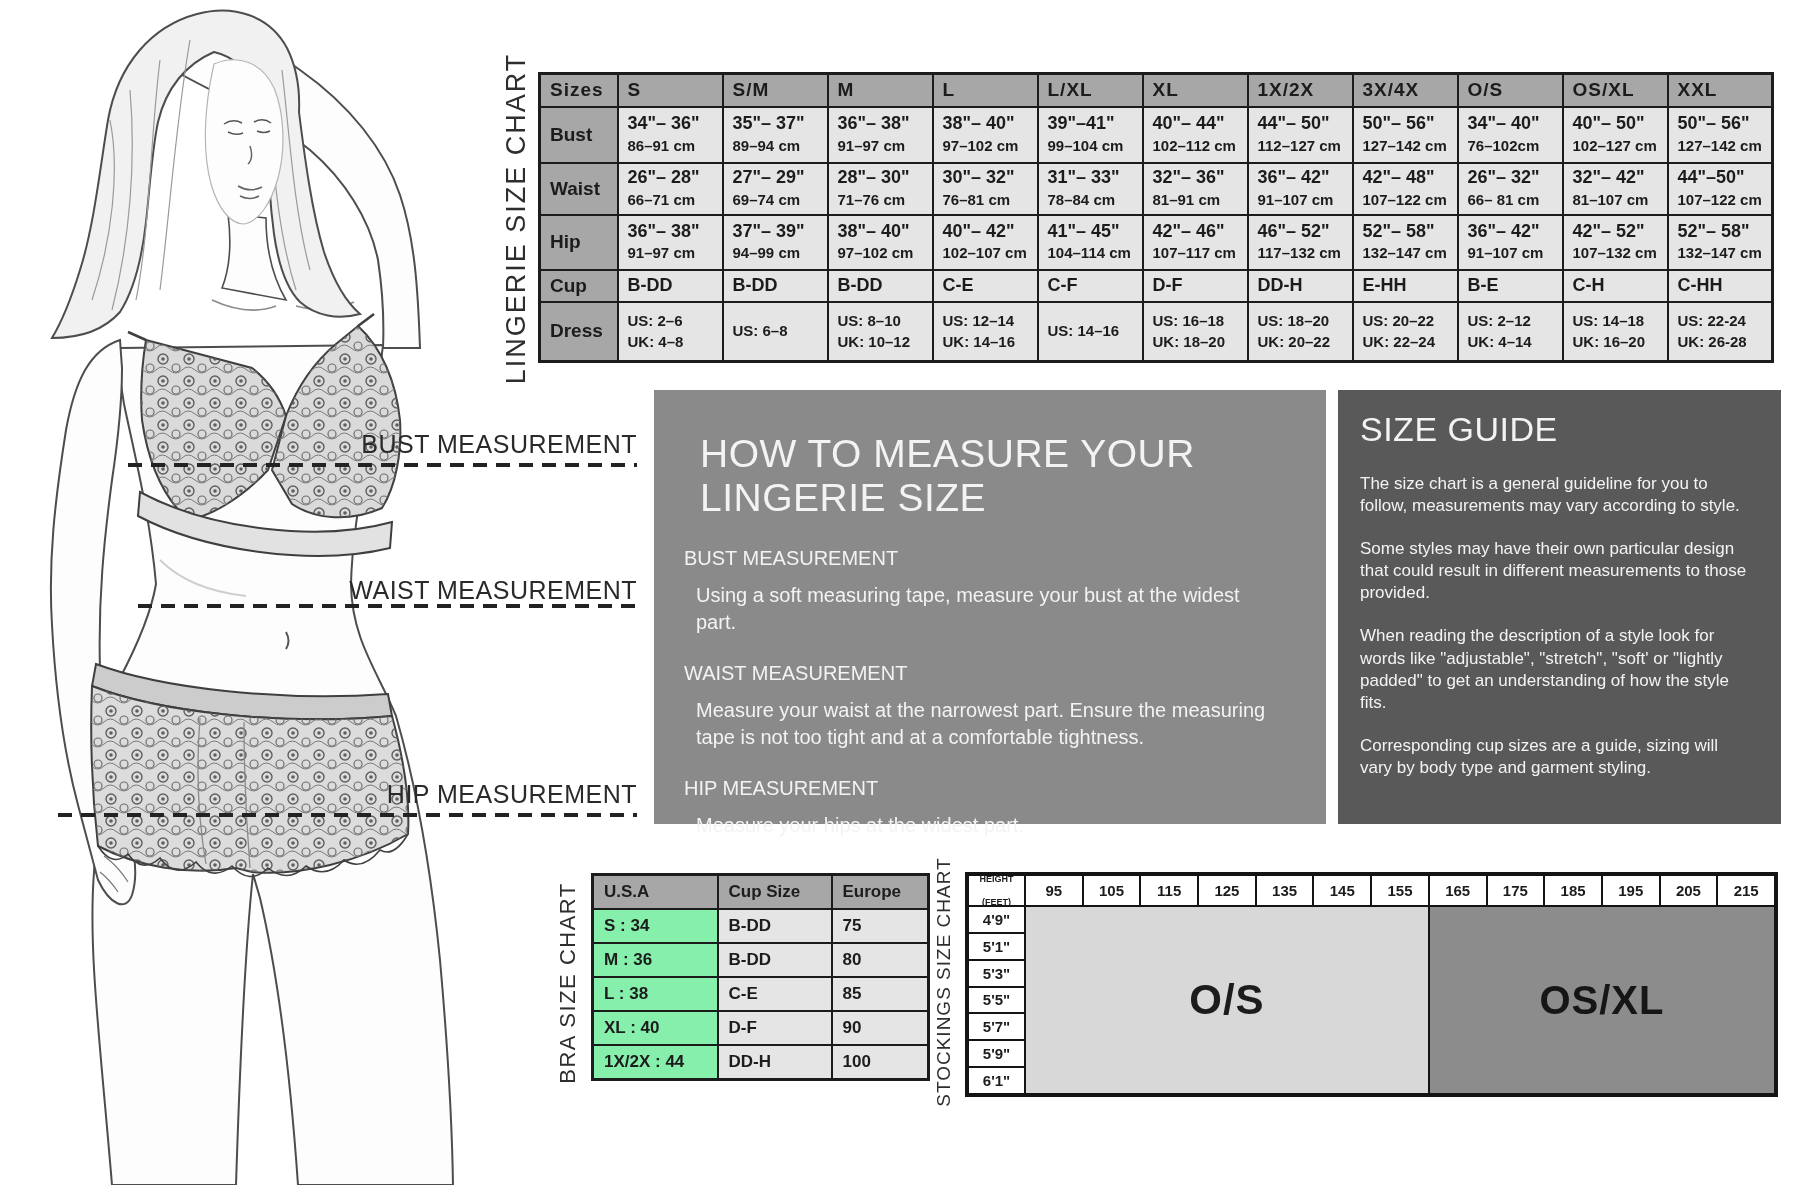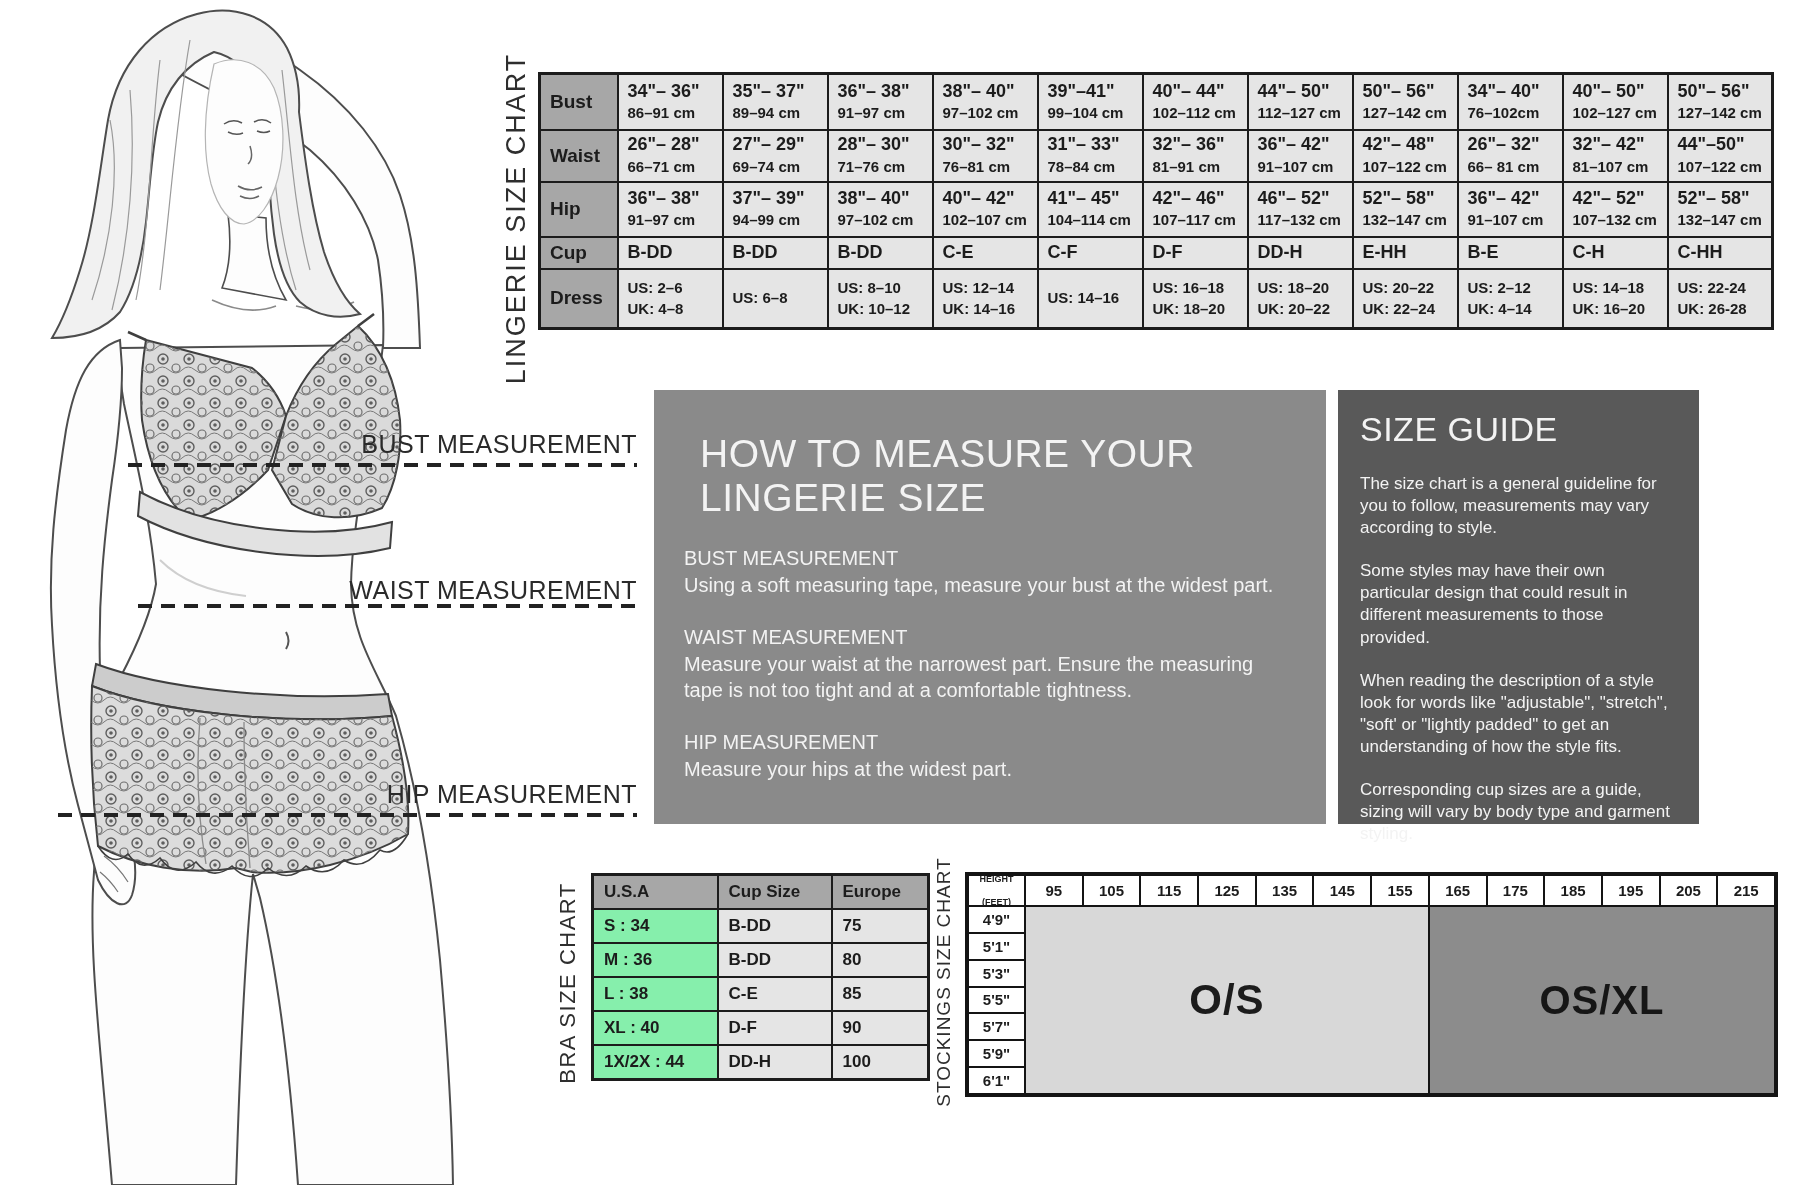--- a/index.html
+++ b/index.html
@@ -34,22 +34,22 @@
   .r-hip{height:55px;} .r-cup{height:32px;} .r-dress{height:60px;}
   #lingerie-table .in,#lingerie-table .cup{font-size:18px;font-weight:bold;line-height:1.25;}
   #lingerie-table .cm,#lingerie-table .us,#lingerie-table .uk{font-size:15px;font-weight:bold;line-height:1.45;}
 
   
   .panel{position:absolute;color:#f3f3f3;box-sizing:border-box;z-index:2;}
   #measure-panel{left:654px;top:390px;width:672px;height:434px;background:#8a8a8a;
                  padding:26px 30px 0 30px;}
   #measure-panel h1{margin:16px;font-size:39px;font-weight:400;letter-spacing:.5px;}
   #measure-panel h2{margin:27px 0 2px 0;font-size:20px;font-weight:400;}
-  #measure-panel p{margin:0;font-size:20px;font-weight:300;line-height:1.33;}
-  #size-guide-panel{left:1338px;top:390px;width:361px;height:434px;background:#595959;
+  #measure-panel p{margin:12px;font-size:20px;font-weight:300;line-height:1.33;}
+  #size-guide-panel{left:1338px;top:390px;width:443px;height:434px;background:#595959;
                  padding:20px 29px 0 22px;}
   #size-guide-panel h1{margin:0 0 24px 0;font-size:34px;font-weight:400;letter-spacing:.5px;}
   #size-guide-panel p{margin:0 0 21px 0;font-size:17px;font-weight:300;line-height:1.3;}
 
   
   #bra-table{position:absolute;left:591px;top:873px;border-collapse:collapse;
              table-layout:fixed;border:3px solid #1c1c1c;z-index:2;}
   #bra-table th,#bra-table td{border:2px solid #1c1c1c;font-size:17px;font-weight:bold;
              text-align:left;padding:0 10px 0 10px;height:32px;vertical-align:middle;}
   #bra-table th{background:#a7a7a7;}
@@ -174,20 +174,34 @@
       <col class="c-size">
       <col class="c-size">
       <col class="c-size">
       <col class="c-size">
       <col class="c-size">
       <col class="c-size">
       <col class="c-size">
       <col class="c-size">
   </colgroup>
   <tbody>
+      <tr class="r-head">
+    <th>Sizes</th>
+    <th>S</th>
+    <th>S/M</th>
+    <th>M</th>
+    <th>L</th>
+    <th>L/XL</th>
+    <th>XL</th>
+    <th>1X/2X</th>
+    <th>3X/4X</th>
+    <th>O/S</th>
+    <th>OS/XL</th>
+    <th>XXL</th>
+  </tr>
   <tr class="r-bust">
     <th>Bust</th>
     <td>
           <div class="in">34"– 36"</div>
           <div class="cm">86–91 cm</div>
         </td>
     <td>
           <div class="in">35"– 37"</div>
           <div class="cm">89–94 cm</div>
         </td>

